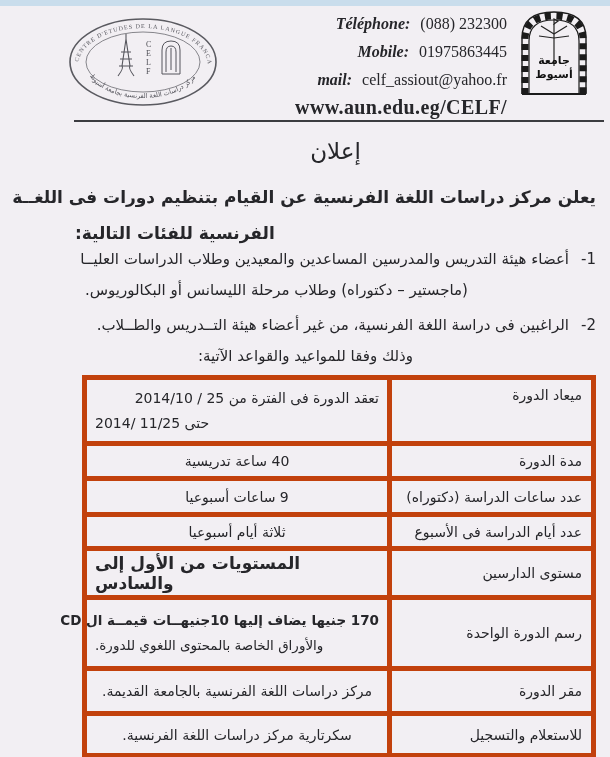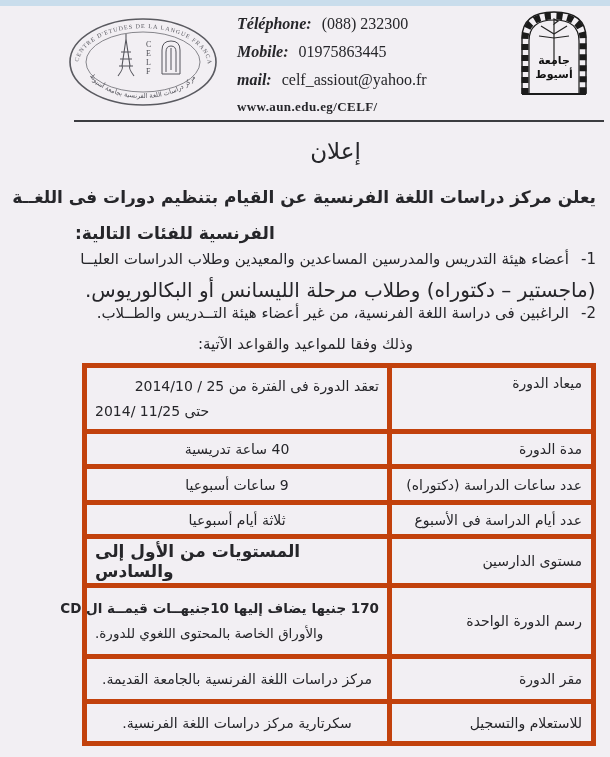--- a/index.html
+++ b/index.html
@@ -10,35 +10,35 @@
     color:#26262a;
     position:relative;
   }
   .top-strip{position:absolute;top:0;left:0;width:610px;height:6px;background:#c9ddec;}
   .page{position:absolute;top:6px;left:0;width:610px;height:751px;}
 
   
   .header{position:relative;height:118px;}
   .stamp-logo{position:absolute;left:66px;top:8px;}
   .aun-logo{position:absolute;left:519px;top:2px;}
-  .contact{position:absolute;left:237px;top:4px;width:270px;font-family:"Liberation Serif",serif;}
+  .contact{position:absolute;left:237px;top:4px;width:270px;font-family:"Liberation Serif",serif;text-align:right;}
   .contact-line{height:28px;line-height:28px;font-size:16px;white-space:nowrap;}
   .contact-line .lab{font-style:italic;font-weight:bold;margin-right:6px;}
-  .website{height:26px;line-height:26px;font-size:13px;font-weight:bold;letter-spacing:.4px;}
+  .website{height:26px;line-height:26px;font-size:20px;font-weight:bold;letter-spacing:.4px;}
   .rule{position:absolute;left:74px;top:114px;width:530px;height:2px;background:#3c3c40;}
 
   
   .main{direction:rtl;padding:0 14px 0 75px;}
   .title{font-size:23px;font-weight:400;text-align:center;margin:12px 0 0 0;line-height:31px;}
   .intro-l1{margin-top:18px;font-size:17px;font-weight:bold;text-align:right;line-height:24px;white-space:nowrap;}
   .intro-l2{margin-top:12px;font-size:17px;font-weight:bold;text-align:left;line-height:24px;}
   .list-line1{margin-top:4px;font-size:15px;text-align:right;line-height:21px;white-space:nowrap;}
-  .list-line2{margin-top:10px;font-size:20px;text-align:left;line-height:21px;margin-left:10px;}
+  .list-line2{margin-top:10px;font-size:15px;text-align:left;line-height:21px;margin-left:10px;}
   .list-line1 .marker{margin-left:12px;}
-  .item2{margin-top:2px;}
+  .item2{margin-top:14px;}
   .footer-line{margin-top:10px;font-size:15px;text-align:center;line-height:21px;padding-right:60px;}
 
   
   table.info{border-collapse:collapse;margin-top:8px;width:514px;table-layout:fixed;}
   table.info td{border:5px solid #c2410c;font-size:14px;vertical-align:middle;}
   td.lab-cell{width:188px;text-align:right;padding:2px 9px 2px 2px;}
   td.val-cell{text-align:center;padding:2px 8px;}
   tr:nth-child(1){height:66px;} tr:nth-child(2){height:35px;}
   tr:nth-child(3){height:36px;} tr:nth-child(4){height:34px;}
   tr:nth-child(5){height:34px;} tr:nth-child(6){height:71px;}

